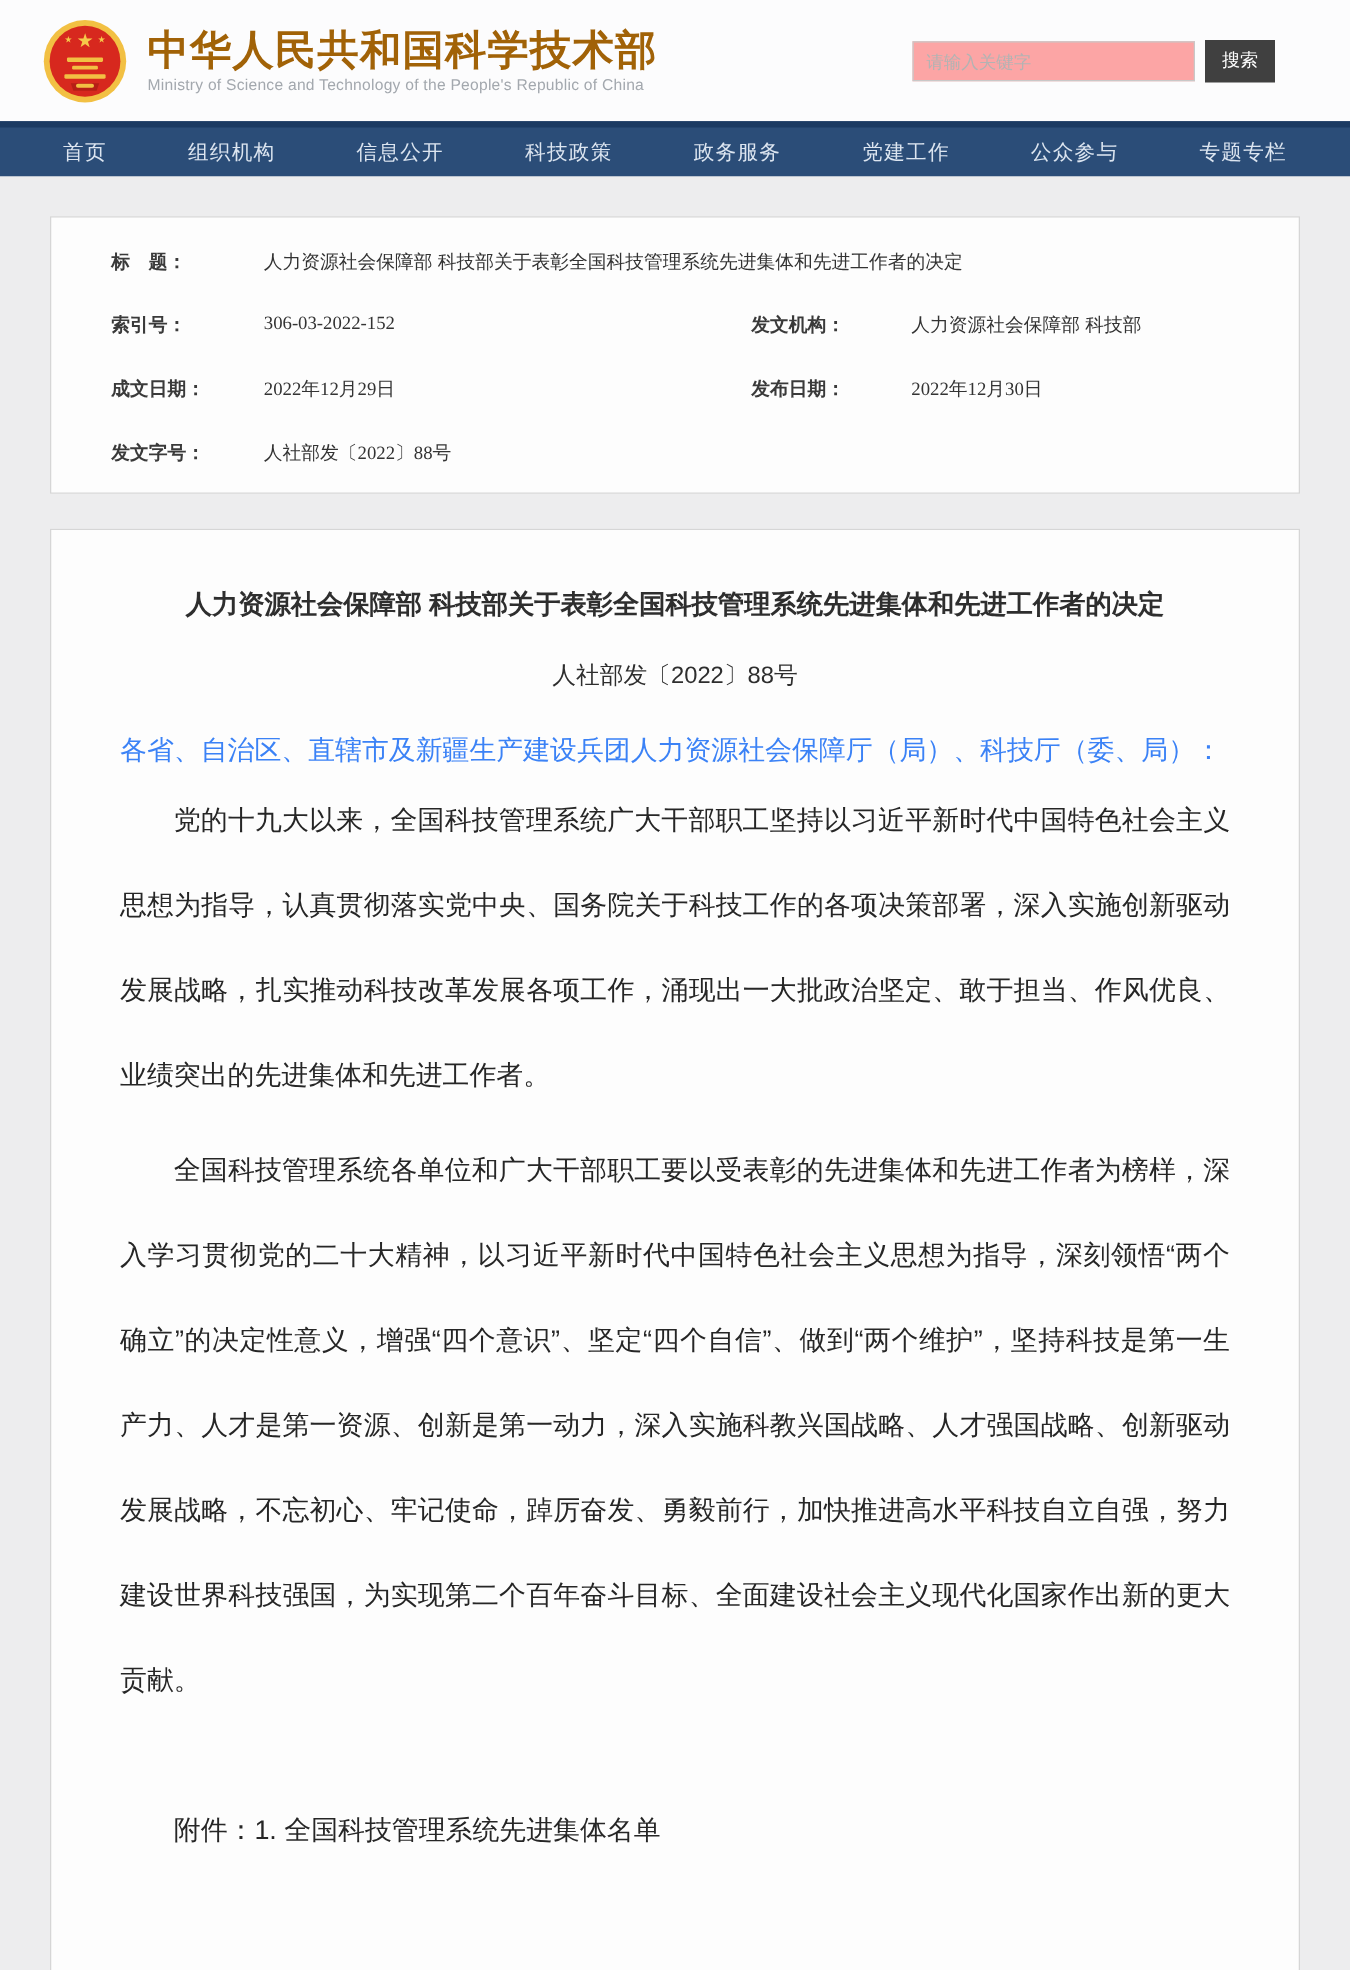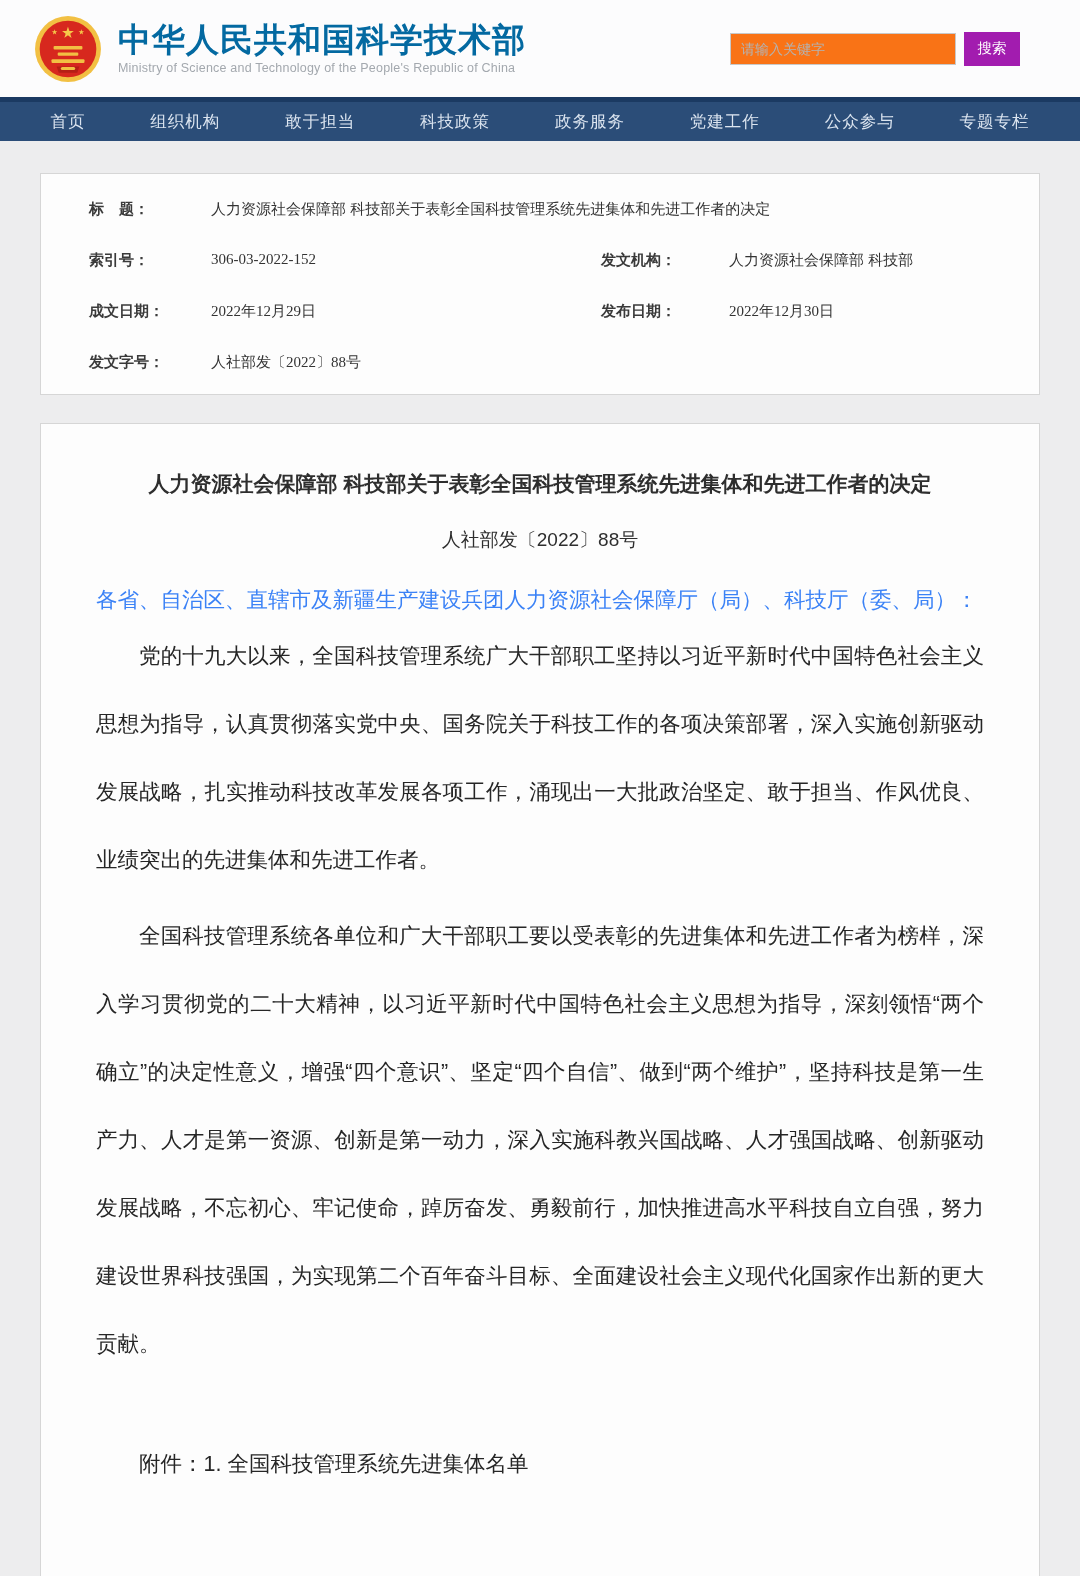--- a/index.html
+++ b/index.html
@@ -12,35 +12,35 @@
   }
   
   .site-header {
     height:97px; background:#fcfcfd;
     display:flex; align-items:center;
     padding:0 60px 0 34px;
   }
   .logo-group { display:flex; align-items:center; gap:16px; cursor:pointer; }
   .emblem { width:68px; height:68px; flex:0 0 auto; }
   .site-title {
-    font-size:33px; font-weight:bold; color:#0369a1; letter-spacing:1px;
+    font-size:33px; font-weight:bold; color:#a16207; letter-spacing:1px;
     line-height:1.1;
   }
   .site-subtitle { font-size:12.5px; color:#a3a8ae; margin-top:3px; letter-spacing:.2px; }
   .header-spacer { flex:1; }
   .search-box { display:flex; align-items:center; }
   .search-input {
-    width:226px; height:32px; border:1px solid #c8c8c8; background:#f97316;
+    width:226px; height:32px; border:1px solid #c8c8c8; background:#fca5a5;
     padding:0 10px; font-size:14px; color:#444; outline:none;
     font-family:"Liberation Sans", sans-serif;
   }
   .search-input::placeholder { color:#b3b3b3; }
   .search-button {
     width:56px; height:34px; margin-left:8px; border:none; cursor:pointer;
-    background:#a21caf; color:#fff; font-size:14.5px;
+    background:#404040; color:#fff; font-size:14.5px;
     font-family:"Liberation Sans", sans-serif;
   }
   
   .main-nav {
     height:44px; background:#2b4d78; border-top:5px solid #1b3a62;
     display:flex; align-items:center; justify-content:space-around;
     padding:0 18px;
   }
   .nav-item {
     color:#dce5f0; font-size:16.5px; font-weight:500; letter-spacing:1px;
@@ -109,21 +109,21 @@
   <div class="header-spacer"></div>
   <div class="search-box">
     <input class="search-input" type="text" placeholder="请输入关键字" style="">
     <button class="search-button">搜索</button>
   </div>
 </header>
 
 <nav class="main-nav">
   <div class="nav-item">首页</div>
   <div class="nav-item">组织机构</div>
-  <div class="nav-item">敢于担当</div>
+  <div class="nav-item">信息公开</div>
   <div class="nav-item">科技政策</div>
   <div class="nav-item">政务服务</div>
   <div class="nav-item">党建工作</div>
   <div class="nav-item">公众参与</div>
   <div class="nav-item">专题专栏</div>
 </nav>
 
 <main class="content">
 
   <section class="meta-card">

